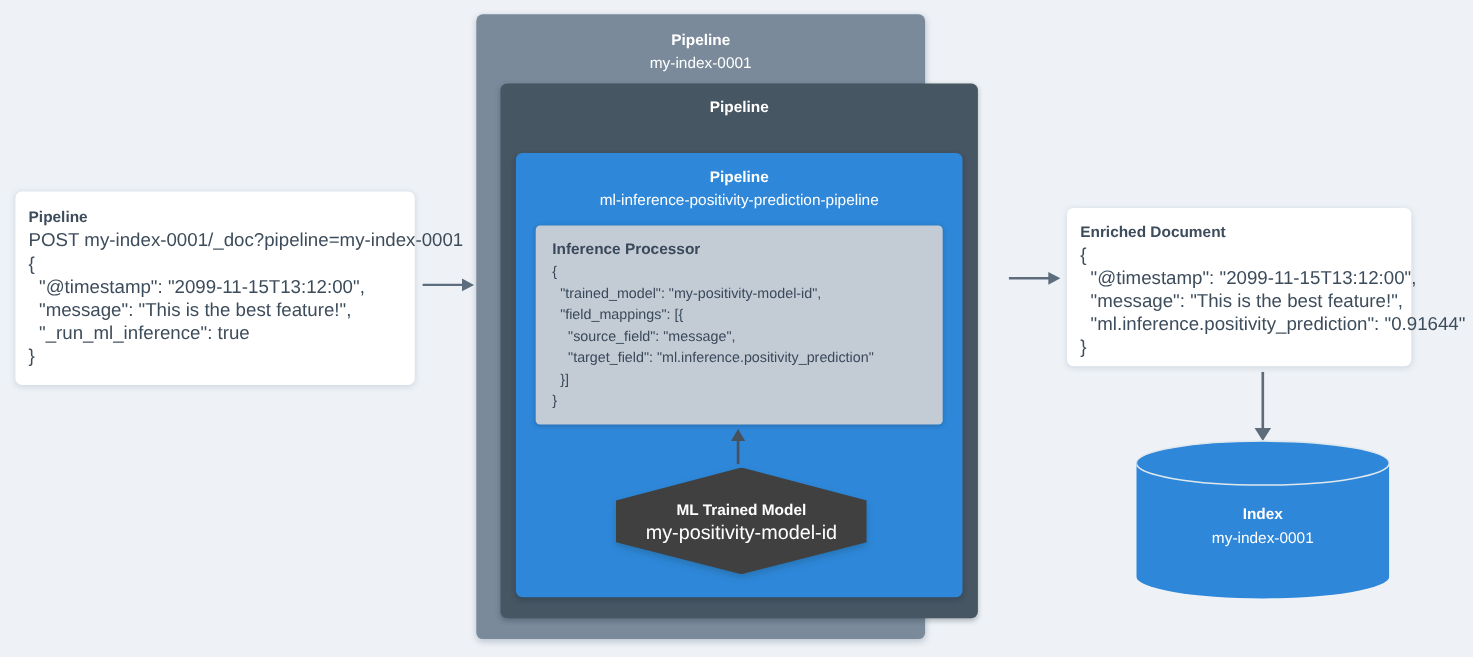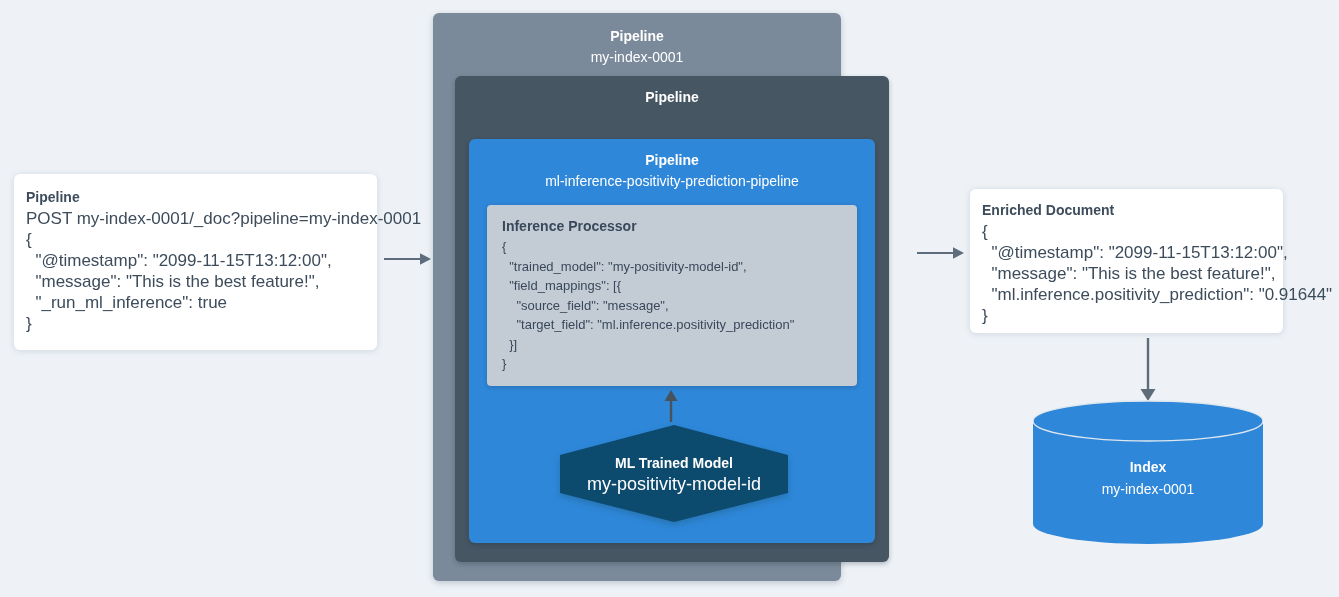--- a/index.html
+++ b/index.html
@@ -68,21 +68,21 @@
     padding: 11px 15px;
     color: #39485a;
   }
   .processor-title { font-weight: bold; font-size: 14px; line-height: 21px; }
   .processor .code { font-size: 13px; line-height: 19.5px; }
 
   
   .hexagon {
     position: absolute;
     left: 91px; top: 286px; width: 228px; height: 97px;
-    background: #0c4a6e;
+    background: #404040;
     clip-path: polygon(50% 0%, 100% 31%, 100% 70%, 50% 100%, 0% 70%, 0% 31%);
     display: flex;
     flex-direction: column;
     align-items: center;
     justify-content: center;
     color: #ffffff;
     text-align: center;
   }
   .hexagon-wrap {
     position: absolute;

